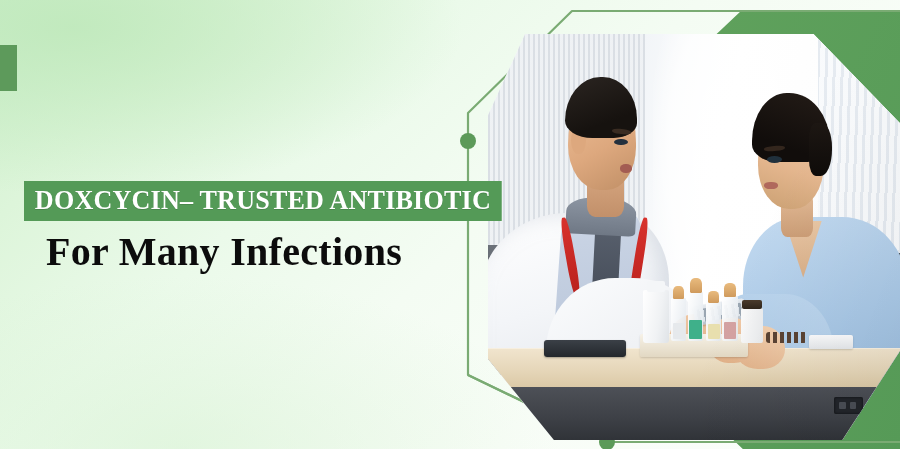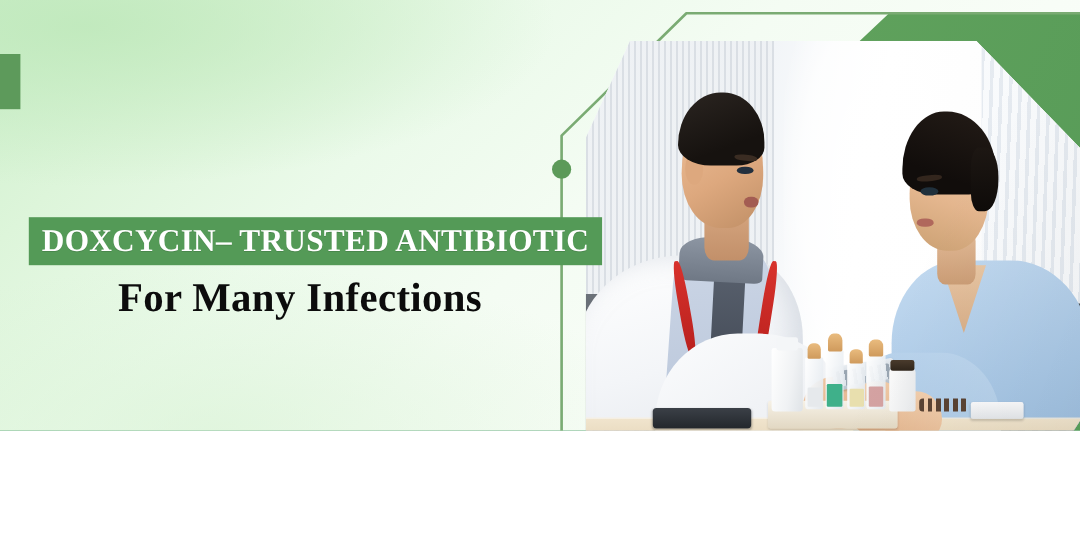--- a/index.html
+++ b/index.html
@@ -7,23 +7,23 @@
     padding: 0;
     background: #ffffff;
   }
   body {
     font-family: "Liberation Serif", serif;
   }
 
   .banner-root {
     position: relative;
     width: 900px;
-    height: 359px;
+    height: 449px;
     overflow: hidden;
-    background: #15803d;
+    background: #fde047;
   }
 
   
   .bg-gradient {
     position: absolute;
     inset: 0;
     background:
       linear-gradient(135deg,
         #cff0cd 0%,
         #ddf5da 16%,
@@ -416,27 +416,26 @@
     white-space: nowrap;
     font-family: "Liberation Serif", serif;
     transform: scaleX(.985);
     transform-origin: left center;
     text-shadow: 0 1px 0 rgba(0,0,0,.12);
   }
   .title-sub {
     margin-top: 11px;
     margin-left: 22px;
     color: #0c0c0c;
-    font-size: 34px;
+    font-size: 40px;
     font-weight: bold;
     line-height: 1;
     white-space: nowrap;
     font-family: "Liberation Serif", serif;
     letter-spacing: .3px;
-    text-align: center;
   }
 </style>
 </head>
 <body>
 
 <div class="banner-root">
 
   <div class="bg-gradient"></div>
   <div class="bg-gradient-2"></div>
 

